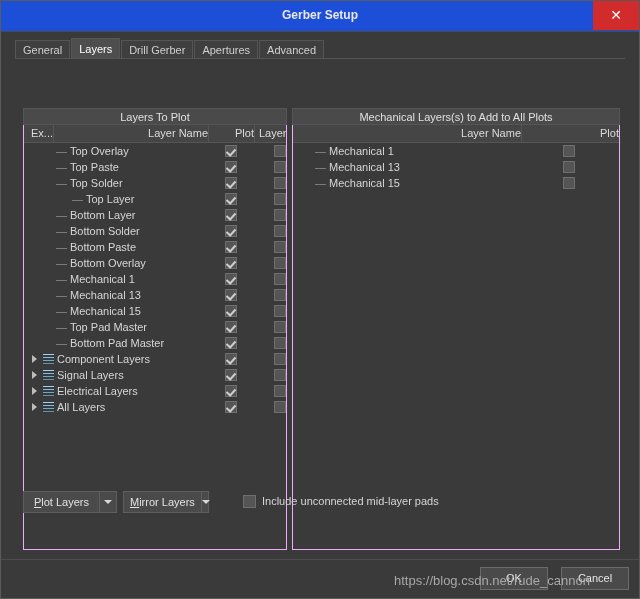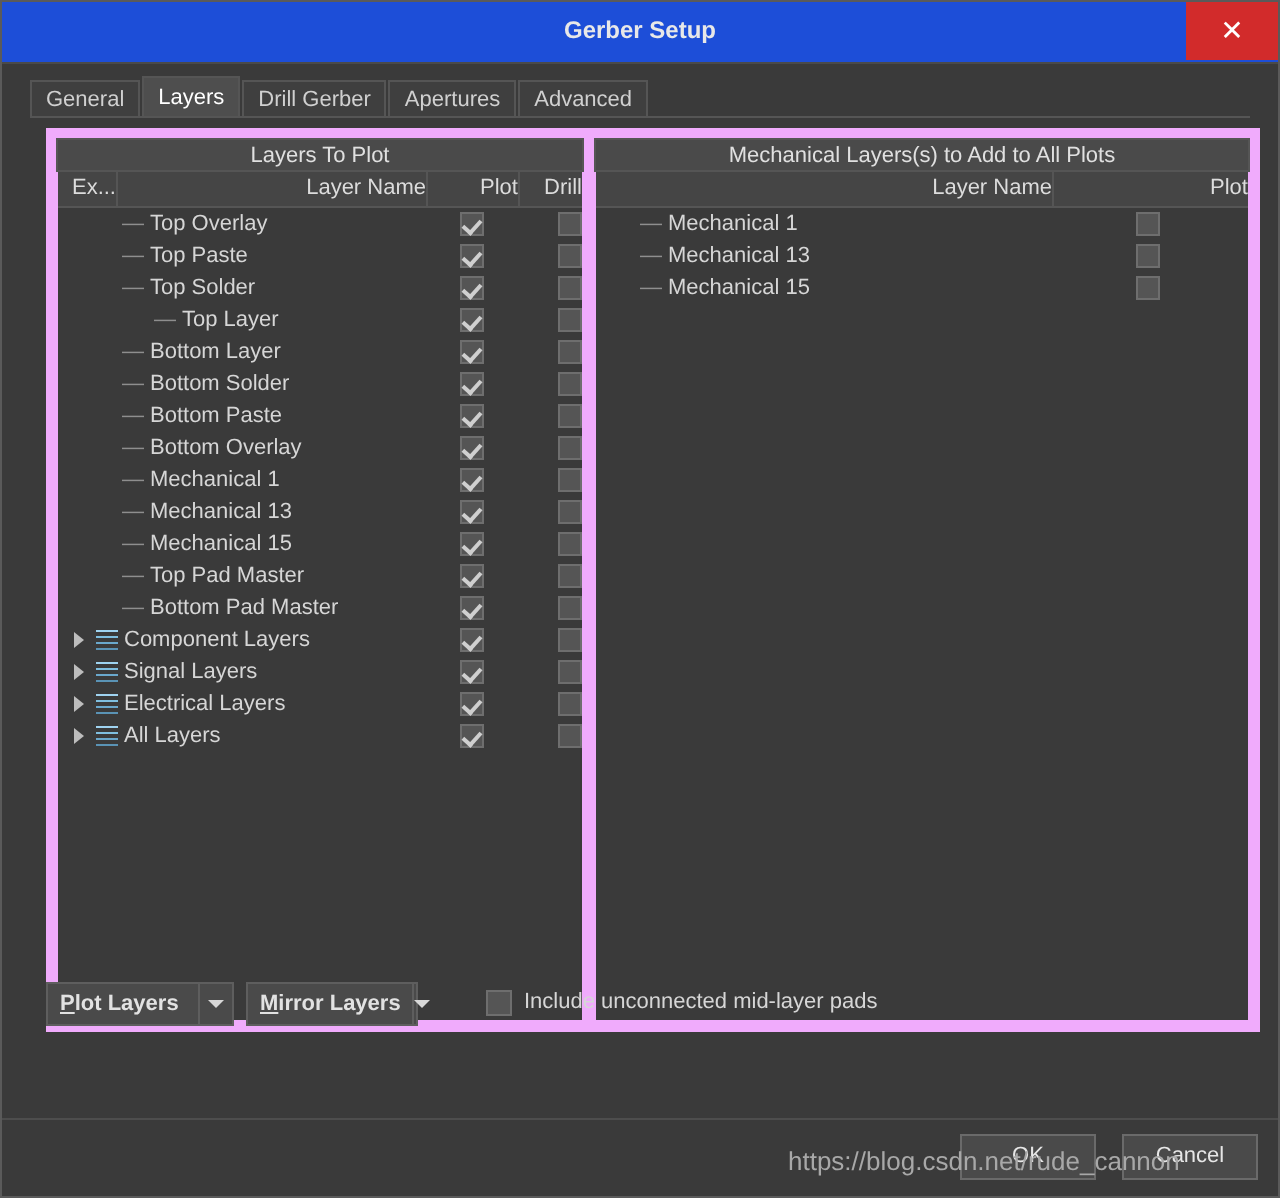--- a/index.html
+++ b/index.html
@@ -84,22 +84,23 @@
     position: absolute;
     left: 14px;
     right: 14px;
     top: 57px;
     height: 1px;
     background: #555;
   }
   
   .group {
     position: absolute;
-    border: 6px solid #f0abfc;
+    border: 1px solid #f0abfc;
     background: #4d7c0f;
+    margin-top: 44px;
   }
   .group-title {
     position: absolute;
     top: -1px;
     left: -1px;
     right: -1px;
     height: 17px;
     line-height: 17px;
     background: #4a4a4a;
     border: 1px solid #555;
@@ -210,26 +211,25 @@
     height: 22px;
     background: #4a4a4a;
     border: 1px solid #5e5e5e;
     box-sizing: border-box;
     display: flex;
     align-items: center;
     cursor: pointer;
   }
   .split-btn .lbl {
     flex: 1;
-    text-align: left;
+    text-align: center;
     font-size: 11px;
     color: #e2e2e2;
     padding: 0 6px;
     white-space: nowrap;
-    font-weight: bold;
   }
   .split-btn .arrowbox {
     width: 16px;
     height: 100%;
     border-left: 1px solid #5e5e5e;
     display: flex;
     align-items: center;
     justify-content: center;
   }
   .caret {
@@ -303,21 +303,21 @@
       <div class="tab">Advanced</div>
     </div>
   <div class="tab-underline"></div>
 
   <div class="group" style="left:22px; top:63px; width:262px; height:440px;">
     <div class="group-title">Layers To Plot</div>
     <div class="hdr-row">
       <div class="hdr-cell" style="left:0; width:30px;">Ex...</div>
       <div class="hdr-cell" style="left:30px; width:155px;">Layer Name</div>
       <div class="hdr-cell" style="left:185px; width:46px;">Plot</div>
-      <div class="hdr-cell" style="left:231px; width:31px; border-right:none;">Drill</div>
+      <div class="hdr-cell" style="left:231px; width:31px; border-right:none;">Layer</div>
     </div>
     <div class="list-area" id="plot-list">
         <div class="row">
           <div class="row-label" style="left: 32px;"><span class="dash">—</span><span>Top Overlay</span></div>
           <div class="chk checked" style="left: 201px;"></div>
           <div class="chk" style="left: 250px;"></div>
         </div>
         <div class="row">
           <div class="row-label" style="left: 32px;"><span class="dash">—</span><span>Top Paste</span></div>
           <div class="chk checked" style="left: 201px;"></div>

